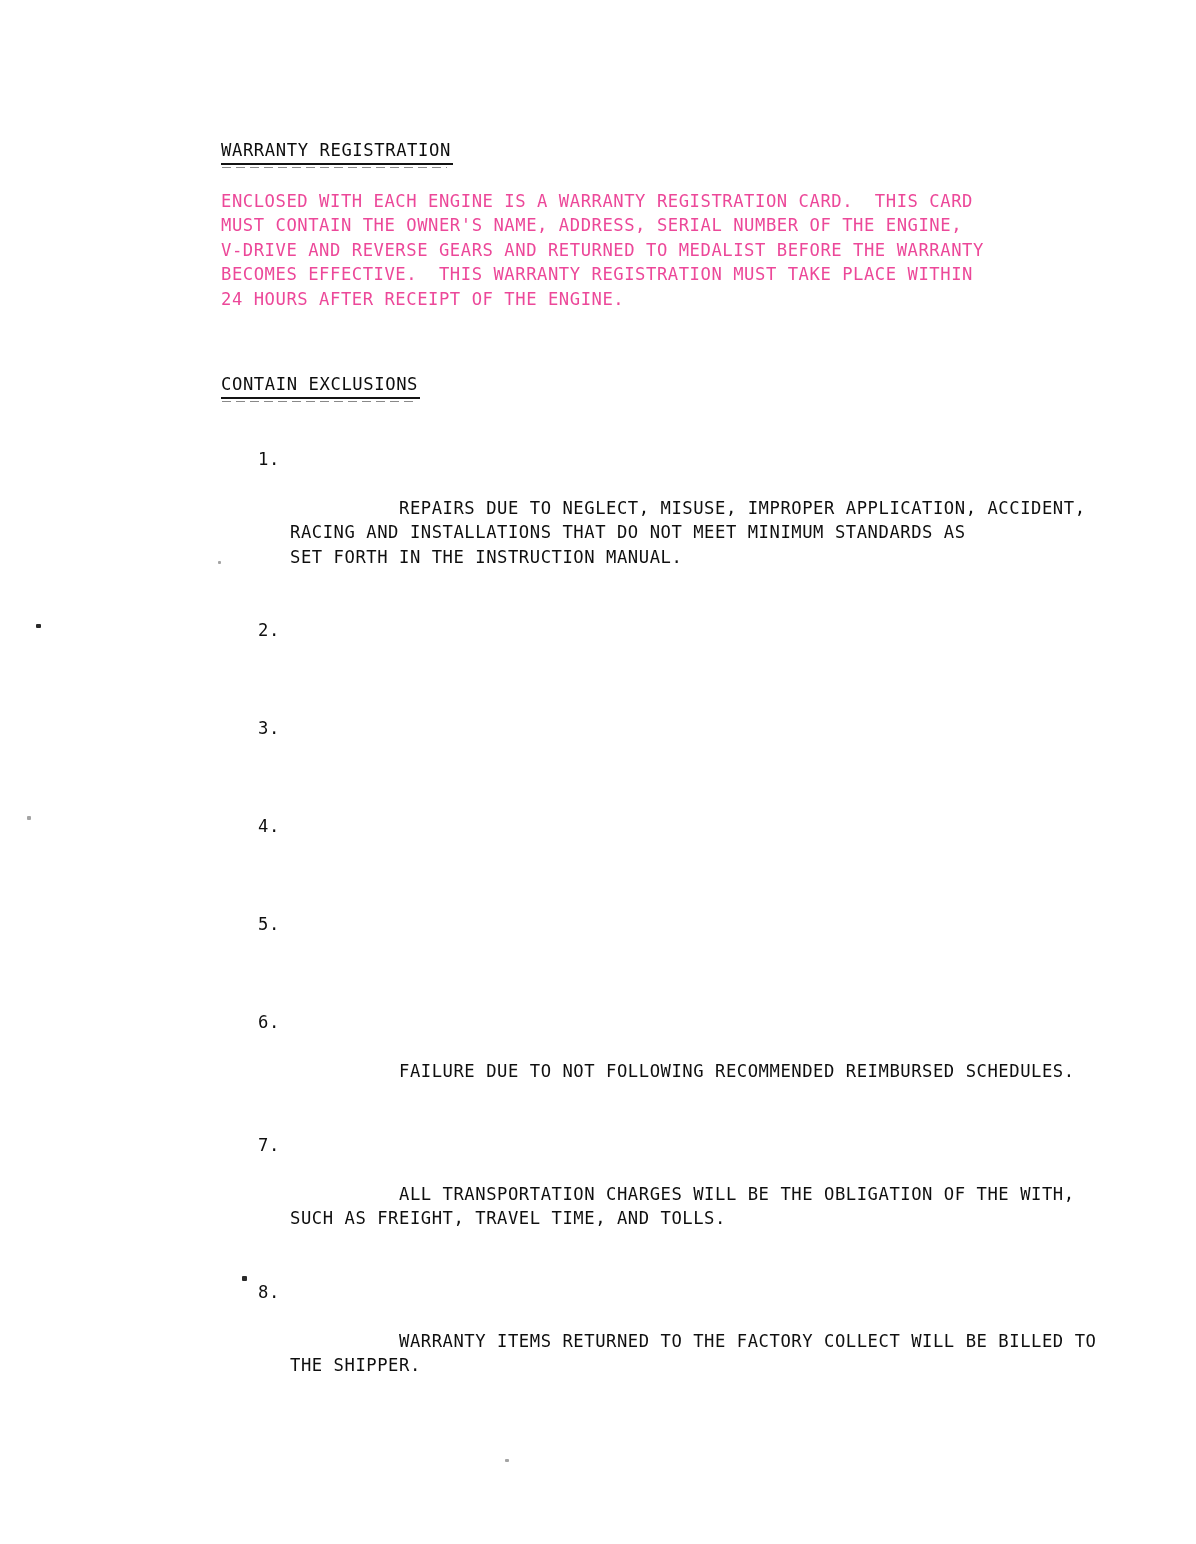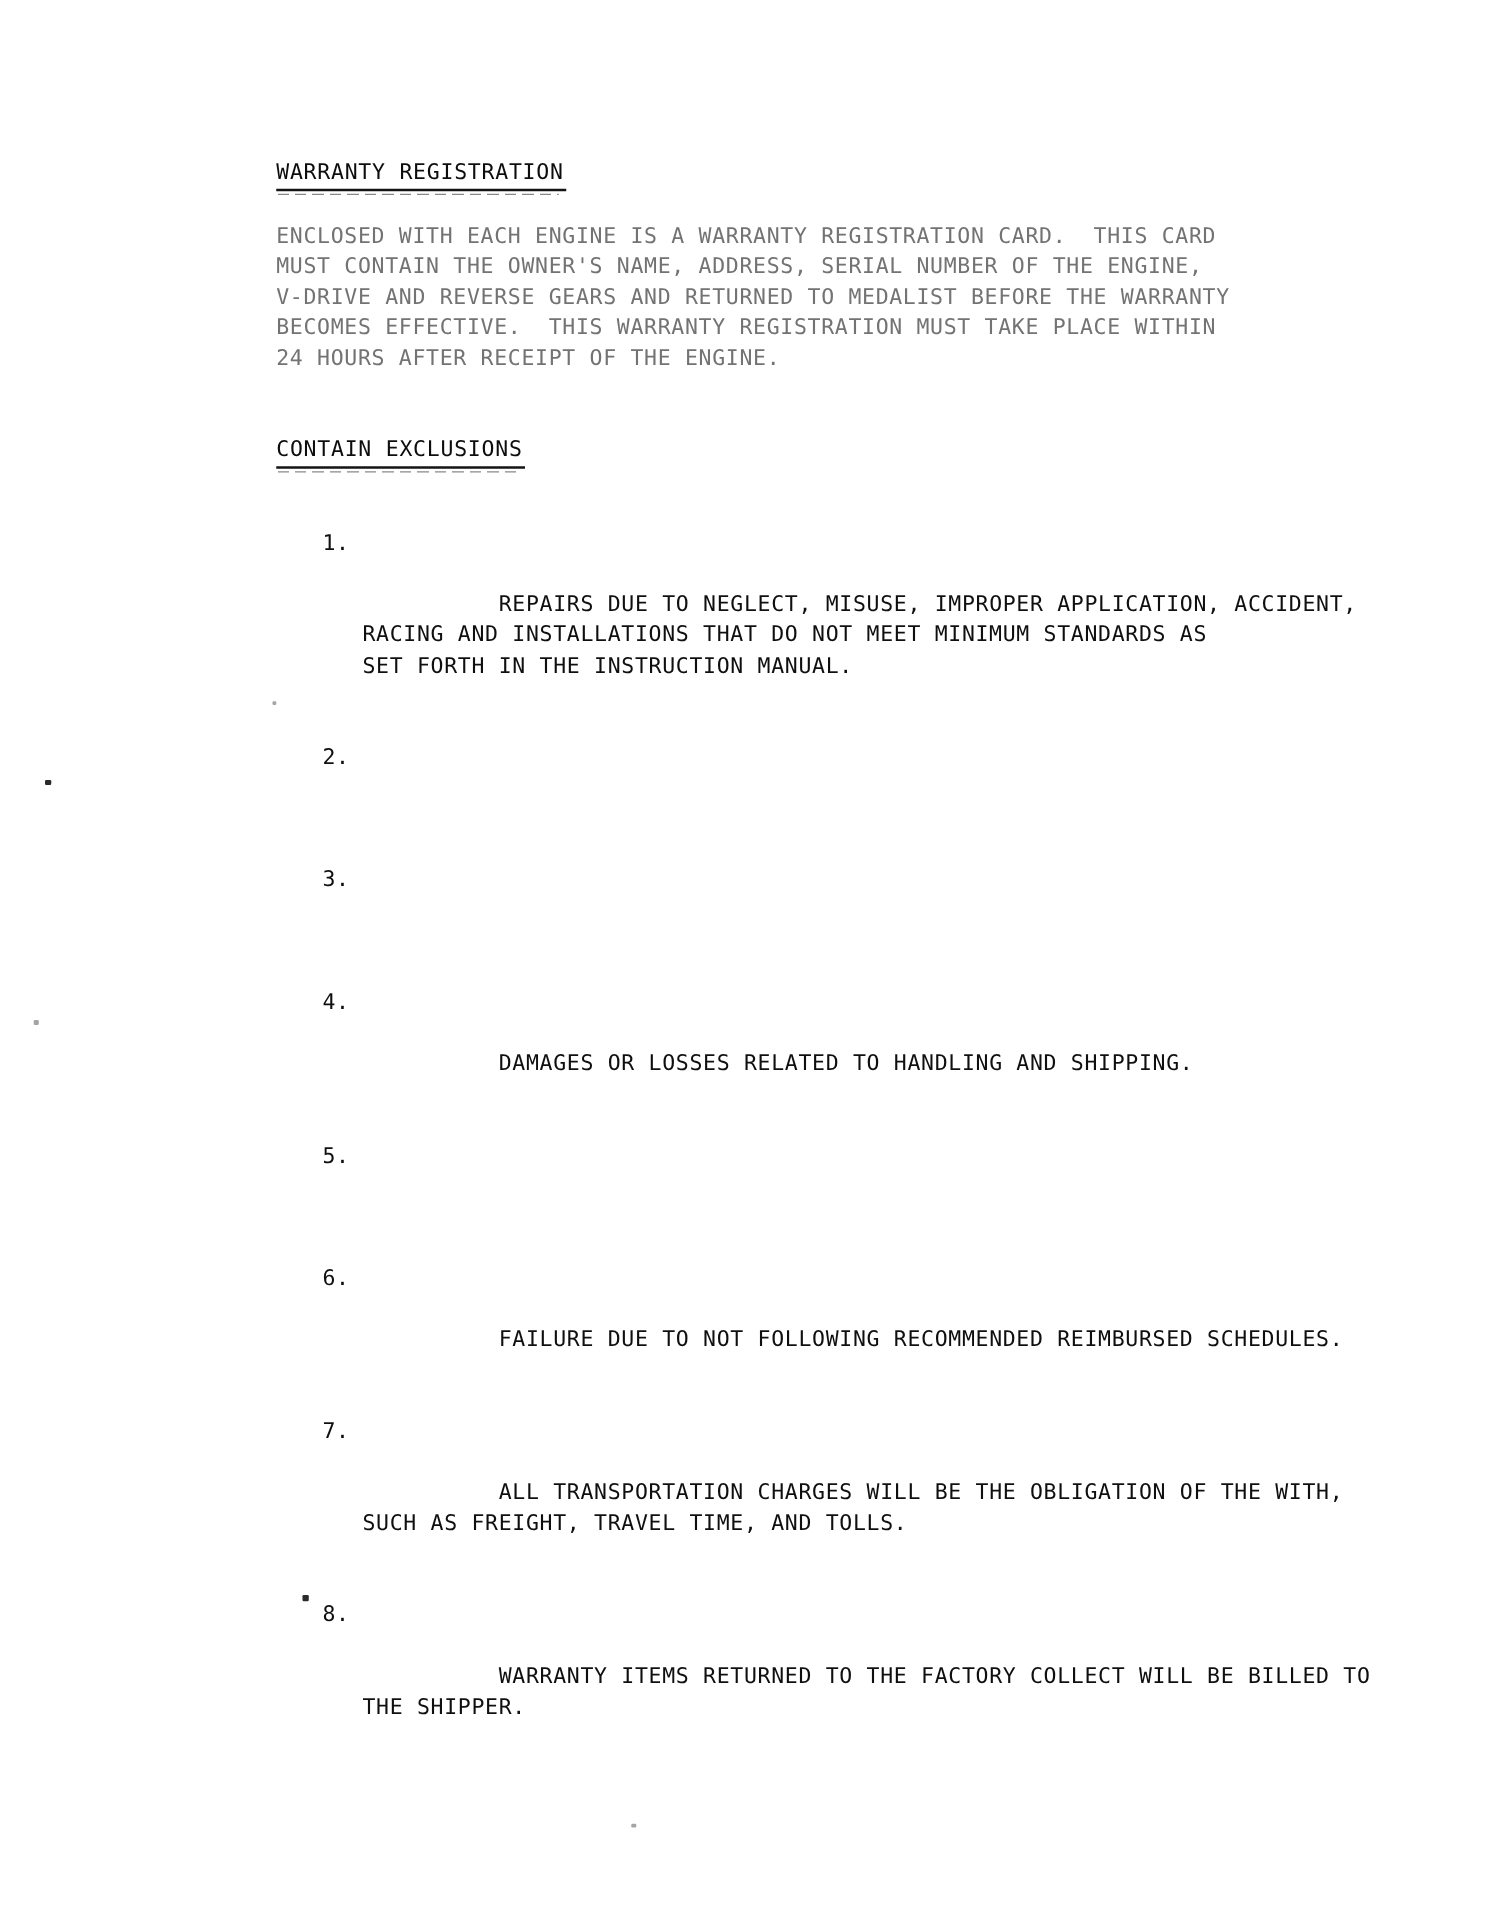--- a/index.html
+++ b/index.html
@@ -26,20 +26,21 @@
   
   .heading {
     display: inline-block;
     position: relative;
     font-size: 17.2px;
     line-height: 24.5px;
     letter-spacing: 0.6px;
     white-space: pre;
     color: #0d0d0d;
     padding-bottom: 2px;
+    margin-top: 12px;
   }
   .heading::after {
     content: "";
     position: absolute;
     left: 0;
     right: -2px;
     bottom: 0px;
     height: 2px;
     background: #141414;
   }
@@ -57,21 +58,21 @@
         rgba(255,255,255,0) 9px,
         rgba(255,255,255,0) 14px);
   }
 
   
   .para {
     font-size: 17.2px;
     line-height: 24.5px;
     letter-spacing: 0.55px;
     white-space: pre;
-    color: #737373;
+    color: #ec4899;
   }
 
   
   .list {
     margin: 0;
     padding: 0;
     list-style: none;
   }
   .list-item {
     position: relative;
@@ -138,21 +139,20 @@
         <li class="list-item">
           <span class="num">2.</span>
         </li>
         <div class="gap-items"></div>
         <li class="list-item">
           <span class="num">3.</span>
         </li>
         <div class="gap-items"></div>
         <li class="list-item">
           <span class="num">4.</span>
-          <span>DAMAGES OR LOSSES RELATED TO HANDLING AND SHIPPING.</span>
         </li>
         <div class="gap-items"></div>
         <li class="list-item">
           <span class="num">5.</span>
         </li>
         <div class="gap-items"></div>
         <li class="list-item">
           <span class="num">6.</span>
           <span>FAILURE DUE TO NOT FOLLOWING RECOMMENDED REIMBURSED SCHEDULES.</span>
         </li>

